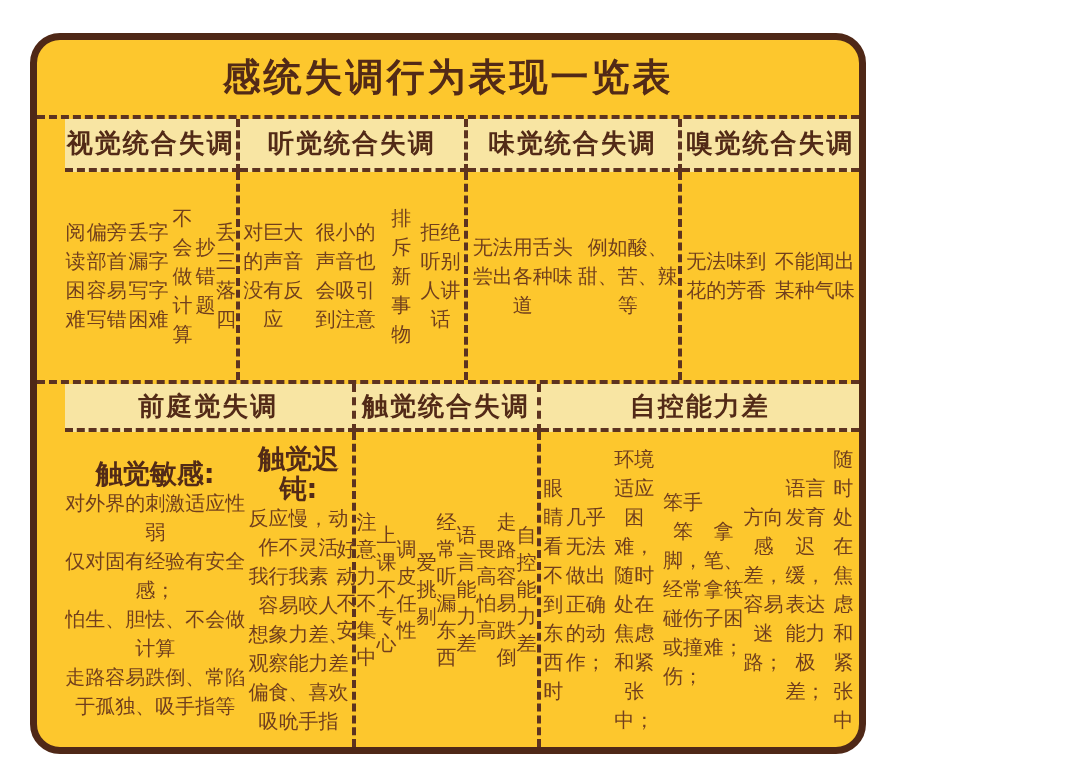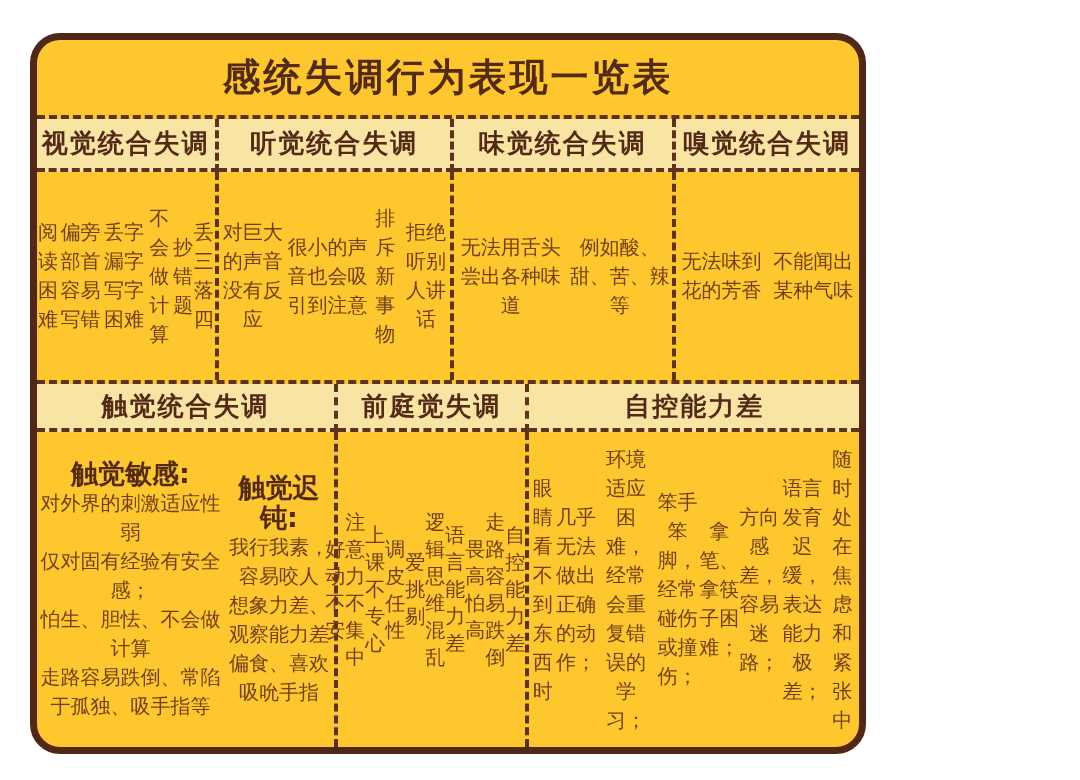--- a/index.html
+++ b/index.html
@@ -20,21 +20,21 @@
     border-radius:30px;
     overflow:hidden;
     display:flex;flex-direction:column;
   }
   .title{
     height:75px;flex:0 0 75px;
     display:flex;align-items:center;justify-content:center;
     font-size:38px;font-weight:bold;color:var(--header-text);
     letter-spacing:3px;
   }
-  .grid{display:grid;border-top:4px dashed var(--dash-brown);}
+  .grid{display:grid;border-top:4px dashed var(--dash-brown);padding-left:28px;}
   .grid1{flex:0 0 265px;grid-template-columns:22.1% 28.6% 27% 1fr;grid-template-rows:53px 1fr;}
   .grid2{flex:1 1 auto;grid-template-columns:36.6% 23.3% 1fr;grid-template-rows:48px 1fr;}
   .hcell{
     background:var(--cream);
     border-bottom:4px dashed var(--dash-brown);
     display:flex;align-items:center;justify-content:center;
     font-size:26px;font-weight:bold;color:var(--header-text);
     letter-spacing:2px;
   }
   .ccell{
@@ -78,59 +78,60 @@
         <div class="line">无法用舌头尝出各种味道</div>
         <div class="line">例如酸、甜、苦、辣等</div>
       </div>
     <div class="ccell">
         <div class="line">无法味到花的芳香</div>
         <div class="line">不能闻出某种气味</div>
       </div>
   </div>
 
   <div class="grid grid2">
+    <div class="hcell b-r">前庭觉失调</div>
     <div class="hcell b-r">触觉统合失调</div>
-    <div class="hcell b-r">前庭觉失调</div>
     <div class="hcell">自控能力差</div>
 
     <div class="ccell b-r">
       <div class="section">
         <div class="subtitle">触觉敏感:</div>
         <div>
             <div class="line">对外界的刺激适应性弱</div>
             <div class="line">仅对固有经验有安全感；</div>
             <div class="line">怕生、胆怯、不会做计算</div>
             <div class="line">走路容易跌倒、常陷于孤独、吸手指等</div>
           </div>
       </div>
       <div class="section">
         <div class="subtitle">触觉迟钝:</div>
         <div>
+            <div class="line">反应慢，动作不灵活</div>
             <div class="line">我行我素，容易咬人</div>
             <div class="line">想象力差、观察能力差</div>
             <div class="line">偏食、喜欢吸吮手指</div>
           </div>
       </div>
     </div>
     <div class="ccell tight b-r">
         <div class="line">好动不安</div>
         <div class="line">注意力不集中</div>
         <div class="line">上课不专心</div>
         <div class="line">调皮任性</div>
         <div class="line">爱挑剔</div>
-        <div class="line">逻辑思维混乱</div>
+        <div class="line">经常听漏东西</div>
         <div class="line">语言能力差</div>
         <div class="line">畏高怕高</div>
         <div class="line">走路容易跌倒</div>
         <div class="line">自控能力差</div>
       </div>
     <div class="ccell">
         <div class="line">眼睛看不到东西时</div>
         <div class="line">几乎无法做出正确的动作；</div>
-        <div class="line">环境适应困难，经常会重复错误的学习；</div>
+        <div class="line">环境适应困难，随时处在焦虑和紧张中；</div>
         <div class="line">笨手笨脚，经常碰伤或撞伤；</div>
         <div class="line">拿笔、拿筷子困难；</div>
         <div class="line">方向感差，容易迷路；</div>
         <div class="line">语言发育迟缓，表达能力极差；</div>
         <div class="line">随时处在焦虑和紧张中</div>
       </div>
   </div>
 
 </div>
 

